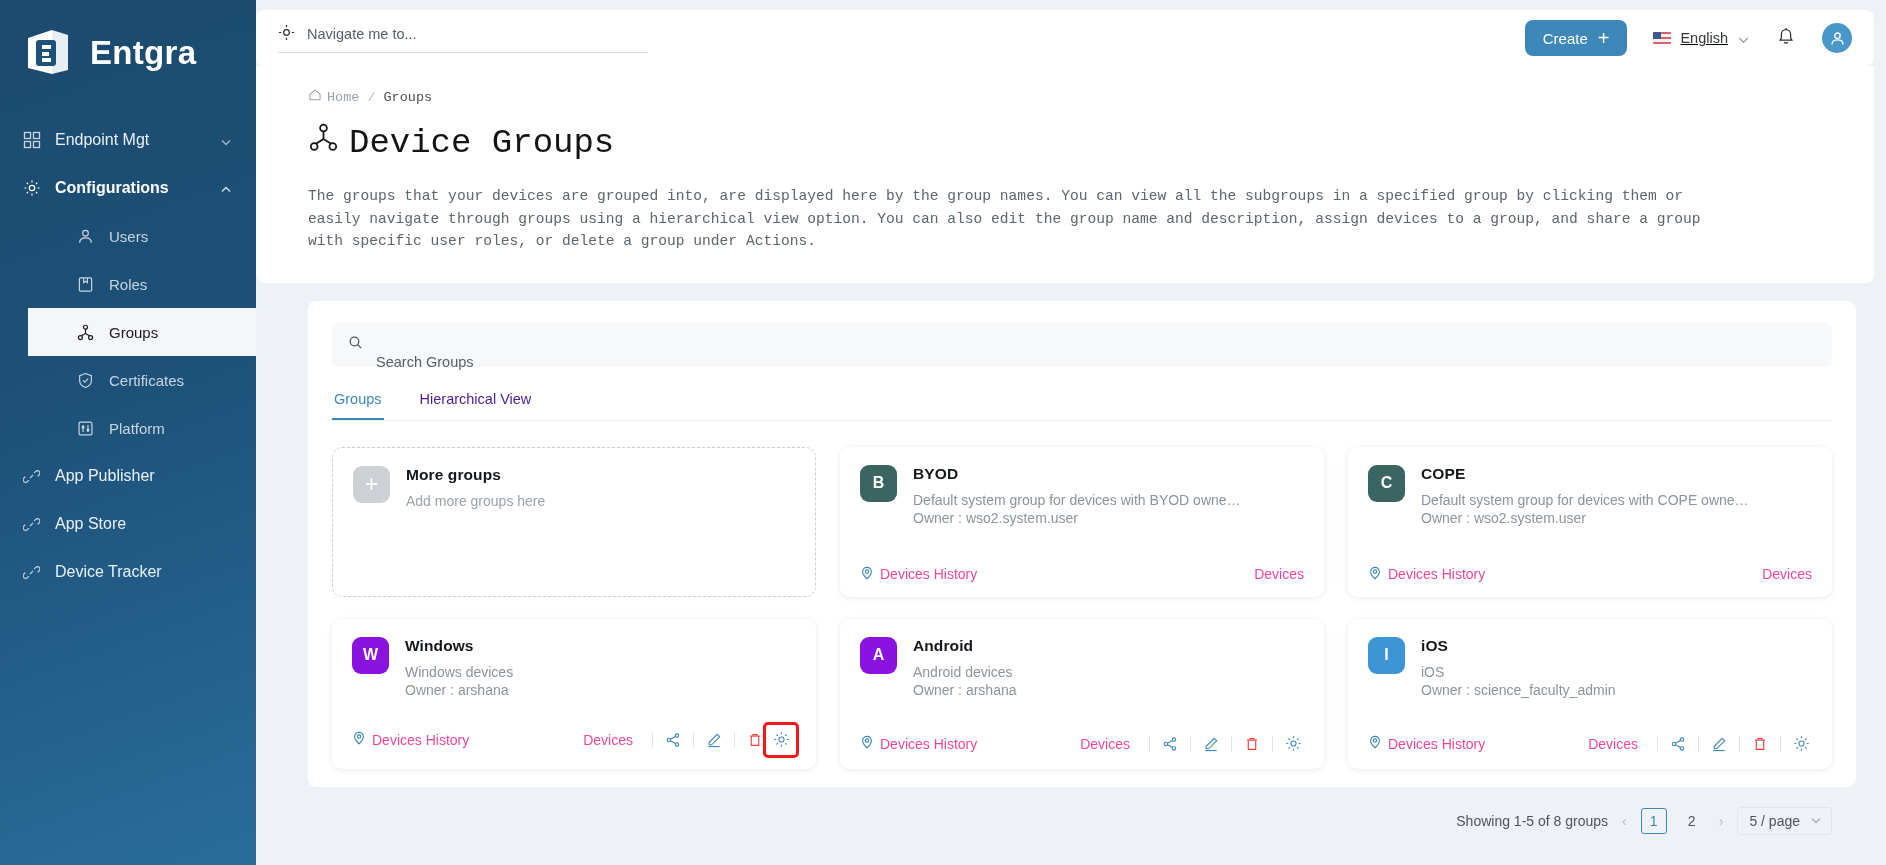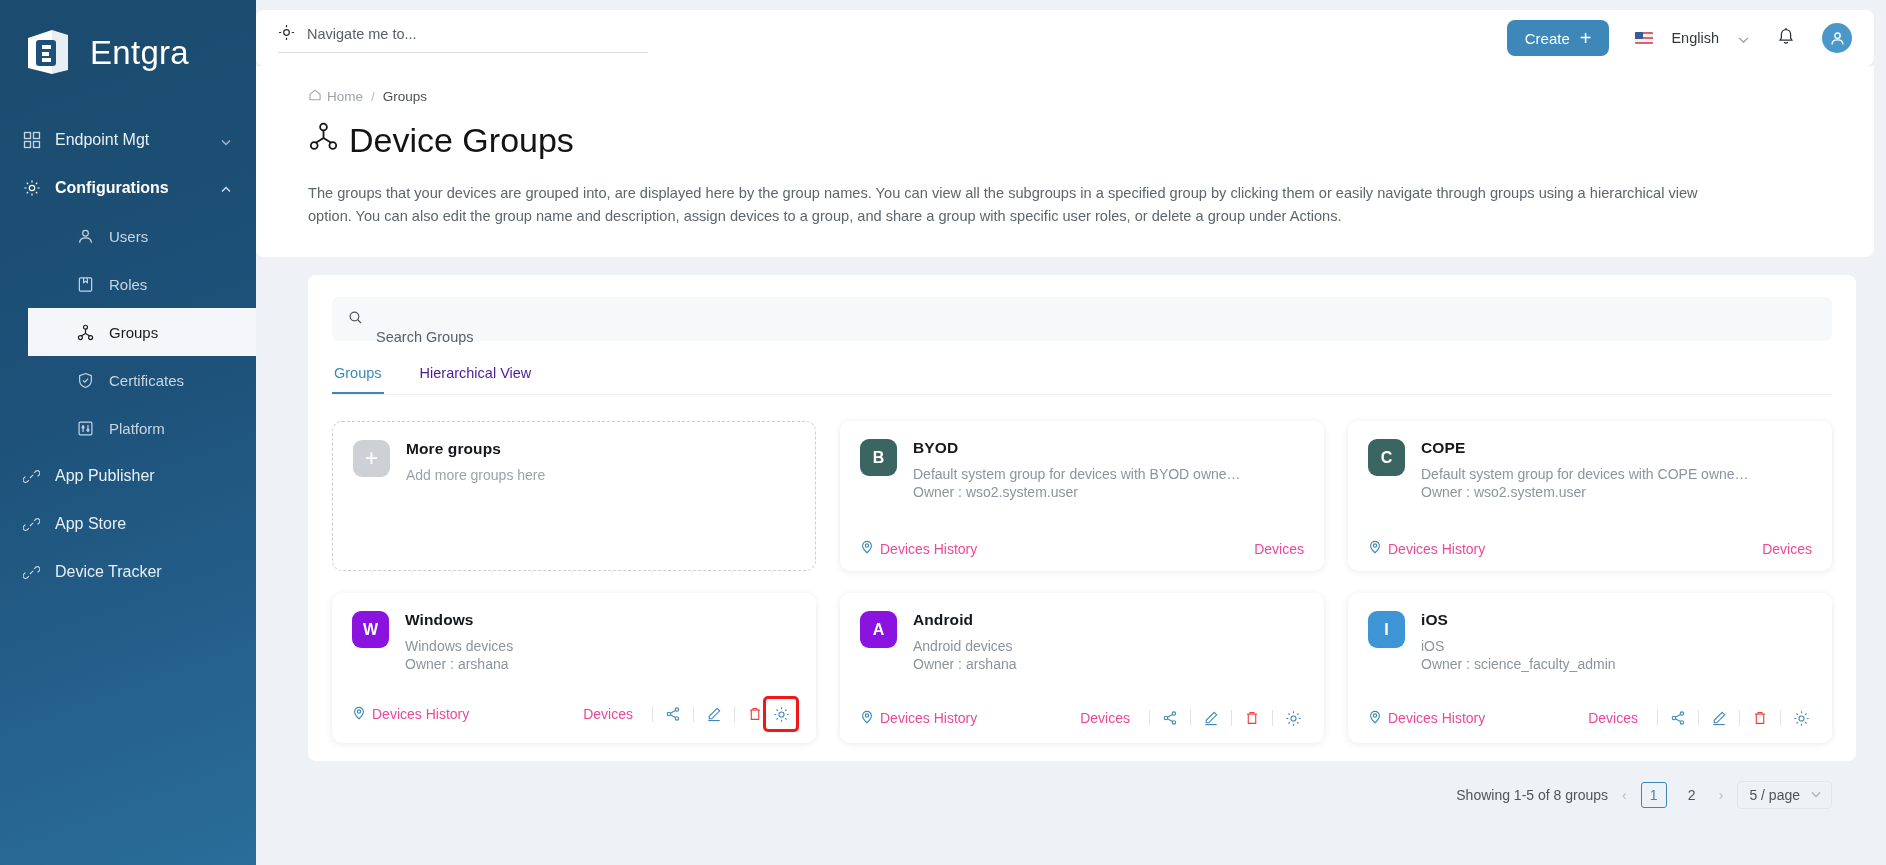--- a/index.html
+++ b/index.html
@@ -17,21 +17,21 @@
     background: linear-gradient(160deg, #1b4b6e 0%, #1d5179 45%, #2a6d9a 100%);
     position: relative;
     padding-top: 0;
   }
   .brand {
     display: flex; align-items: center; gap: 14px;
     padding: 26px 0 22px 22px;
   }
   .brand-logo { width: 54px; height: 54px; position: relative; }
   .brand-name {
-    color: #ffffff; font-size: 33px; letter-spacing: 0.3px; font-weight: 400;
+    color: #ffffff; font-size: 33px; letter-spacing: 0.3px; font-weight: 700;
   }
   .nav { margin-top: 14px; }
   .nav-item {
     display: flex; align-items: center;
     height: 48px; padding-left: 22px; gap: 14px;
     color: #c8d6e2; font-size: 15.5px; cursor: pointer;
     position: relative;
   }
   .nav-item.top { color: #e8f0f7; font-size: 16px; }
   .nav-item.top.active-parent { color: #ffffff; font-weight: bold; }
@@ -70,39 +70,39 @@
   }
   .nav-search input::placeholder { color: #55606b; }
   .topbar-right { margin-left: auto; display: flex; align-items: center; gap: 26px; }
   .create-btn {
     background: #3d88b8; color: #fff; border: none; border-radius: 8px;
     height: 36px; padding: 0 18px; font-size: 15px; cursor: pointer;
     display: flex; align-items: center; gap: 10px;
     font-family: "Liberation Sans", sans-serif;
   }
   .create-btn .plus { font-size: 20px; line-height: 1; font-weight: 500; }
-  .lang { display: flex; align-items: center; gap: 18px; cursor: pointer; }
+  .lang { display: flex; align-items: center; gap: 9px; cursor: pointer; text-decoration: underline; }
   .flag {
     width: 18px; height: 12px; border-radius: 1px;
     background: linear-gradient(#d9636d 0 20%, #f0f0f0 20% 40%, #d9636d 40% 60%, #f0f0f0 60% 80%, #d9636d 80% 100%);
     position: relative; overflow: hidden;
   }
   .flag::after { content:""; position:absolute; left:0; top:0; width:8px; height:7px; background:#3c5a93; }
   .lang-label { font-size: 14.5px; color: #33383d; }
   .chev-sm { width: 13px; height: 13px; color: #9aa3ac; }
   .bell { cursor: pointer; }
   .avatar {
     width: 30px; height: 30px; border-radius: 50%; background: #4a98c9;
     display:flex; align-items:center; justify-content:center; cursor:pointer;
   }
 
   
   .panel-head {
     background: #ffffff; border-radius: 0 0 8px 8px;
-    margin-top: 0; padding: 22px 50px 30px 52px;
+    margin-top: 0; padding: 22px 50px 30px 52px; font-family: Liberation Mono, monospace;
   }
   .breadcrumb { display: flex; align-items: center; gap: 8px; font-size: 13.5px; }
   .bc-home { color: #9aa3ac; display:flex; align-items:center; gap:5px; cursor:pointer;}
   .bc-sep { color: #b7bec5; }
   .bc-cur { color: #4a4f55; cursor: pointer; }
   .page-title {
     display: flex; align-items: center; gap: 10px;
     margin-top: 16px; font-size: 34px; color: #141414; font-weight: 400;
   }
   .page-desc {

